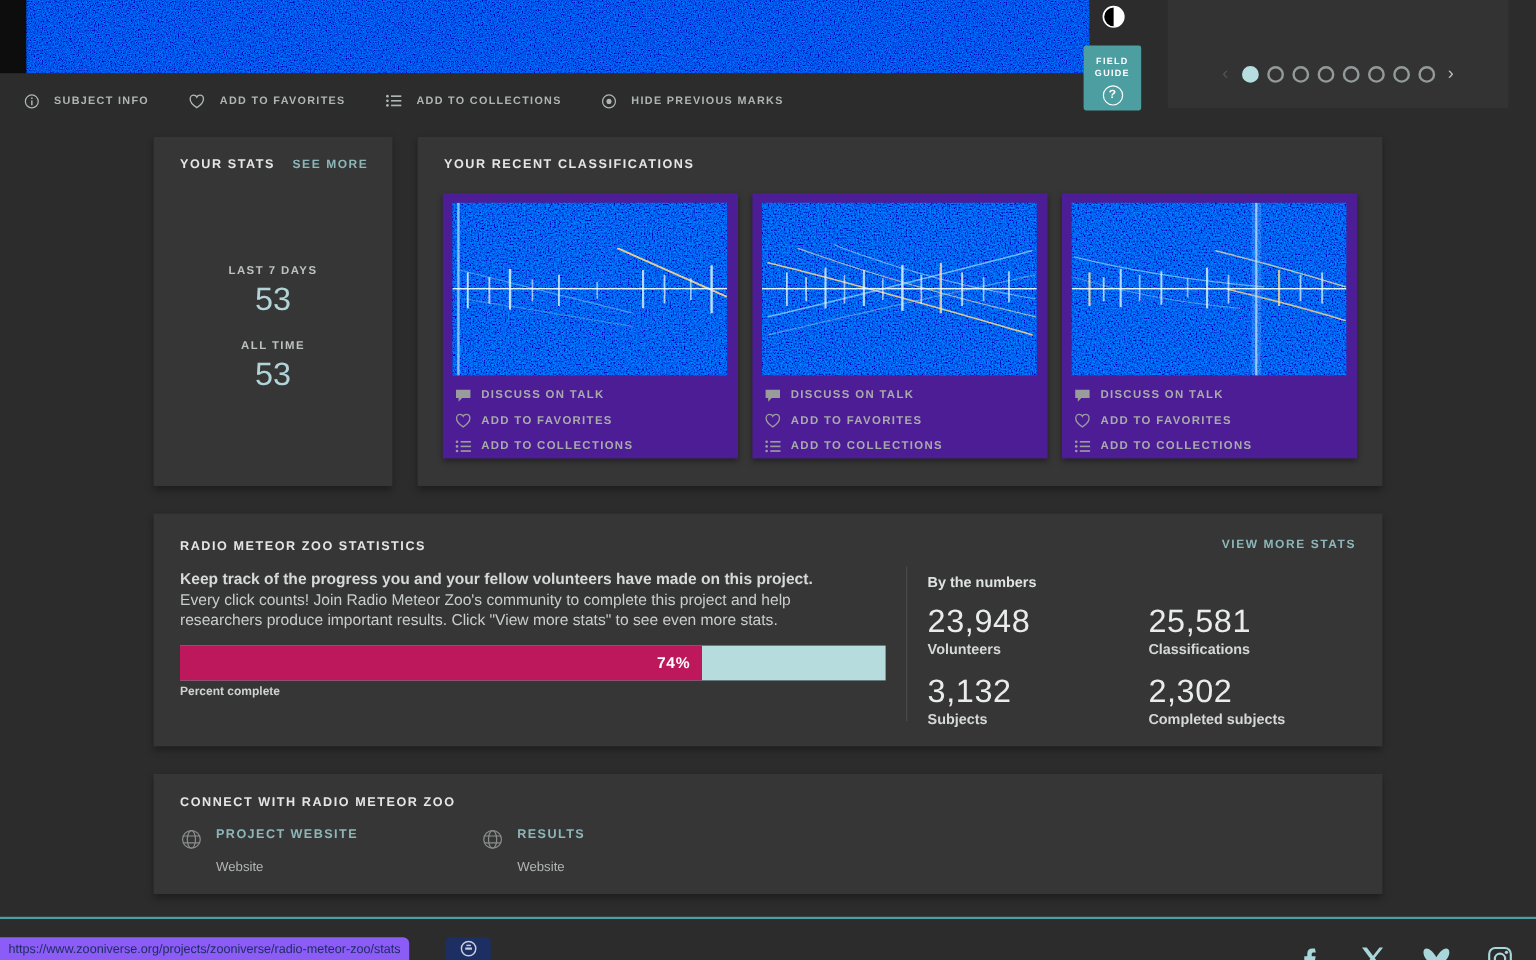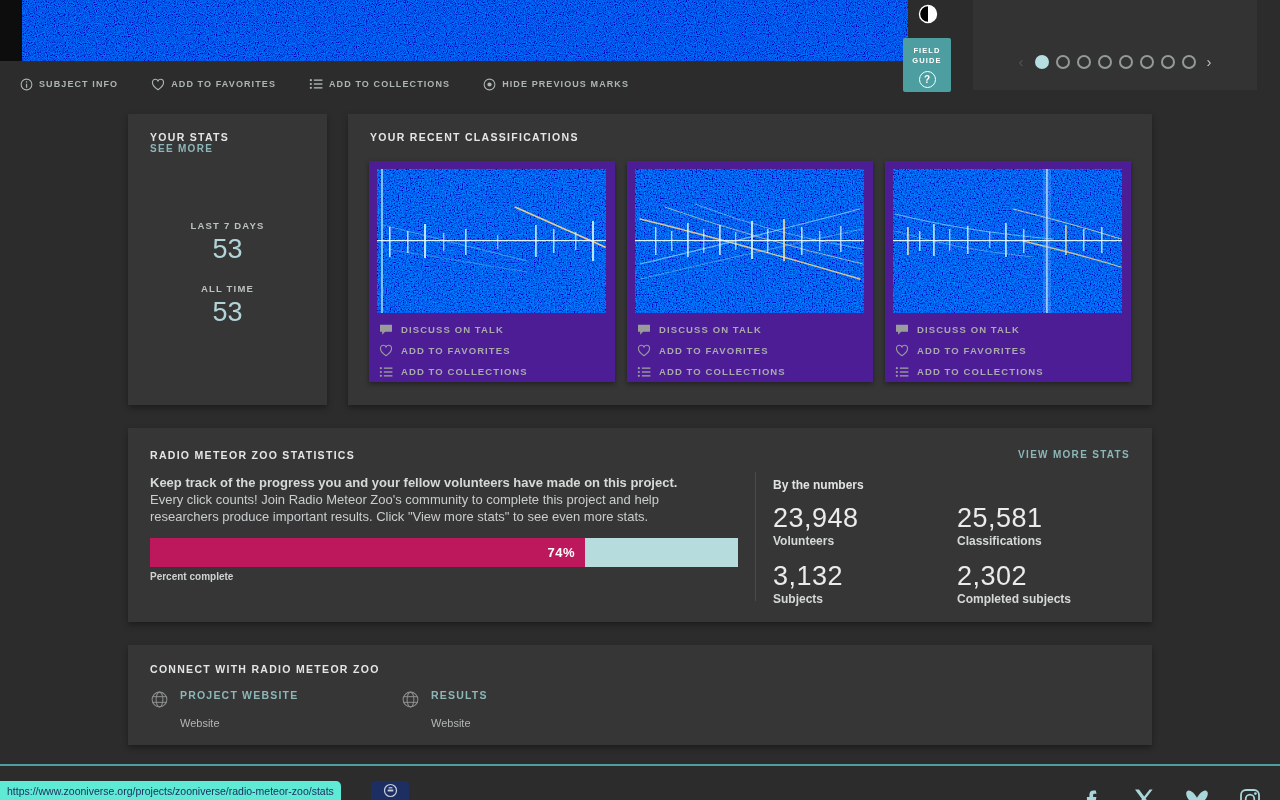--- a/index.html
+++ b/index.html
@@ -27,31 +27,31 @@
   .pagination-panel { left:973px; top:0; width:284px; height:90px; background:#333333;
     display:flex; align-items:flex-end; justify-content:center; padding-bottom:21px; }
   .pagination { display:flex; align-items:center; gap:7px; }
   .page-chevron { font-size:15px; line-height:14px; padding:0 4px; cursor:pointer; }
   .page-chevron.prev { color:#555; }
   .page-chevron.next { color:#c2c2c2; }
   .dot { width:14px; height:14px; border-radius:50%; border:2px solid #939a9a; cursor:pointer; }
   .dot.active { background:#b6dee1; border-color:#b6dee1; }
 
   .subject-toolbar { left:20px; top:76px; height:16px; display:flex; gap:33px; align-items:center; }
-  .tool-item { display:flex; align-items:center; gap:6px; cursor:pointer; }
+  .tool-item { display:flex; align-items:center; gap:12px; cursor:pointer; }
   .tool-item span { color:#aeb5b5; font-size:9px; font-weight:700; letter-spacing:1.1px; }
   .tool-item svg { display:block; }
 
   
   .panel { position:absolute; background:#363636; box-shadow:0 3px 6px rgba(0,0,0,0.35); }
   .panel-title { color:#e4e6e6; font-size:10.5px; font-weight:700; letter-spacing:1.3px; }
   .teal-link { color:#8db6b8; font-size:10px; font-weight:700; letter-spacing:1.3px; cursor:pointer; }
 
   .your-stats { left:128px; top:114px; width:199px; height:291px; }
-  .ys-head { position:absolute; left:22px; right:20px; top:17px; display:flex; justify-content:space-between; align-items:baseline;flex-direction:column; }
+  .ys-head { position:absolute; left:22px; right:20px; top:17px; display:flex; justify-content:space-between; align-items:baseline; }
   .metric { position:absolute; left:0; width:100%; text-align:center; }
   .metric .m-label { color:#bcc1c1; font-size:9.5px; font-weight:700; letter-spacing:1.2px; }
   .metric .m-value { color:#b2d4d8; font-size:27px; font-weight:400; margin-top:3px; }
 
   .recent { left:348px; top:114px; width:804px; height:291px; }
   .recent .panel-title { position:absolute; left:22px; top:17px; }
   .cards { position:absolute; left:21px; top:47px; display:flex; gap:12px; }
   .card { width:246px; height:221px; background:#4c1d95; box-shadow:0 2px 5px rgba(0,0,0,0.4); padding:8px; }
   .card .thumb { width:229px; height:144px; display:block; cursor:pointer; }
   .card-actions { margin-top:6px; }
@@ -81,21 +81,21 @@
   .connect-link .globe { margin-top:2px; }
   .cl-label { color:#8db6b8; font-size:10.5px; font-weight:700; letter-spacing:1.2px; }
   .cl-sub { color:#b3b6b6; font-size:11px; margin-top:16px; }
 
   
   .footer-rule { left:0; top:764px; width:1280px; height:2px; background:#4d9fa1; }
   .footer { left:0; top:766px; width:1280px; height:34px; background:#2c2c2c; }
   .social { position:absolute; top:21px; width:24px; height:24px; color:#a9d6da; cursor:pointer; }
 
   
-  .status-tooltip { left:0; top:781px; height:19px; background:#5eead4; border-radius:0 5px 0 0;
+  .status-tooltip { left:0; top:781px; height:19px; background:#8b5cf6; border-radius:0 5px 0 0;
     display:flex; align-items:center; padding:0 7px; }
   .status-tooltip span { color:#1c2c5e; font-size:10.5px; white-space:nowrap; }
   .status-favicon { left:371px; top:781px; width:38px; height:19px; background:#1d2e63; border-radius:4px 4px 0 0;
     display:flex; align-items:center; justify-content:center; }
 </style>
 </head>
 <body>
 
 <svg width="0" height="0" style="position:absolute" aria-hidden="true">
   <defs>

